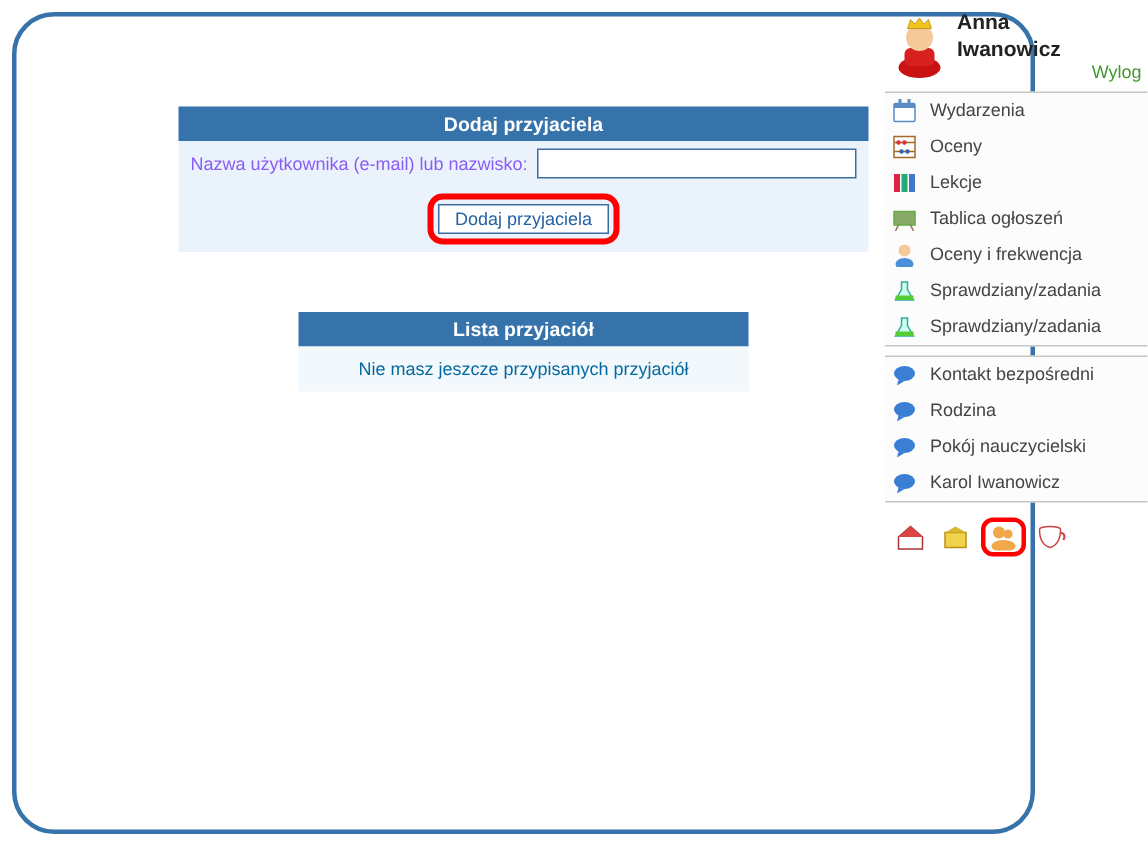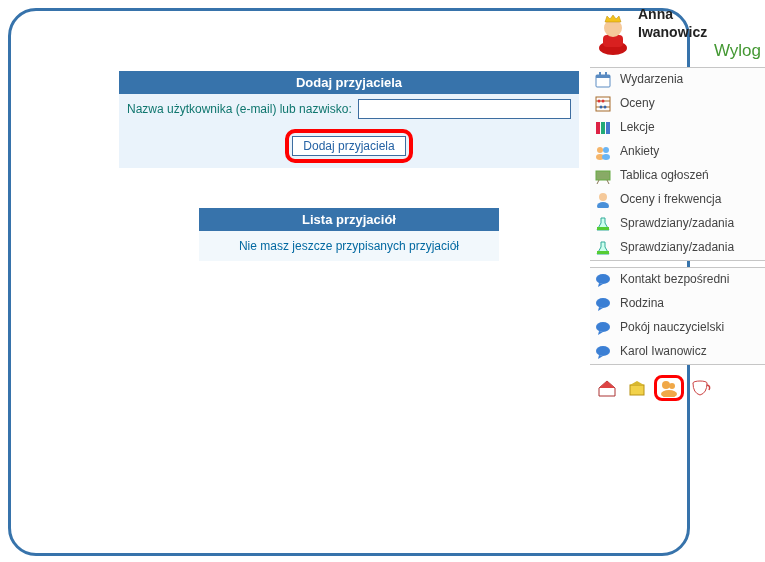--- a/index.html
+++ b/index.html
@@ -50,21 +50,21 @@
     align-items: center;
     gap: 6px;
   }
   .narrowtxt {
     padding: 8px 6px;
     color: #0369a1;
     background: #f2f8fc;
     text-align: center;
   }
   .label {
-    color: #0f766e;
+    color: #8b5cf6;
     white-space: nowrap;
   }
   .input {
     flex: 1;
     height: 20px;
     border: 1px solid #3d6da0;
     padding: 1px 3px;
     font-size: 12px;
   }
   .btn {
@@ -92,21 +92,21 @@
     width: 175px;
   }
   .profile {
     display: flex;
     align-items: center;
     gap: 6px;
     margin-bottom: 6px;
     padding-left: 4px;
   }
   .pname { font-weight: bold; font-size: 14px; color:#222; line-height:1.25;}
-  .logout { color:#449833; font-size:17px; text-align:right; padding-right:4px;}
+  .logout { color:#449833; font-size:12px; text-align:right; padding-right:4px;}
   .profile-right { flex:1; }
   .panel {
     border-top: 1px solid #c6c6c6;
     border-bottom: 1px solid #c6c6c6;
     margin-bottom: 6px;
     background: #fcfcfc;
   }
   .item {
     display: flex;
     align-items: flex-start;
@@ -212,31 +212,20 @@
     </div>
     <div class="item">
       <span class="iconbox">
           <svg width="16" height="16">
             <rect x="1" y="2" width="4" height="12" fill="#d24"></rect>
             <rect x="6" y="2" width="4" height="12" fill="#2a7"></rect>
             <rect x="11" y="2" width="4" height="12" fill="#47c"></rect>
           </svg>
         </span>
       <span>Lekcje</span>
-    </div>
-    <div class="item">
-      <span class="iconbox">
-          <svg width="16" height="16">
-            <circle cx="5" cy="6" r="3" fill="#f5b56a"></circle>
-            <circle cx="11" cy="6" r="3" fill="#6ab5f5"></circle>
-            <ellipse cx="5" cy="13" rx="4" ry="3" fill="#f5b56a"></ellipse>
-            <ellipse cx="11" cy="13" rx="4" ry="3" fill="#6ab5f5"></ellipse>
-          </svg>
-        </span>
-      <span>Ankiety</span>
     </div>
     <div class="item">
       <span class="iconbox">
           <svg width="16" height="16">
             <rect x="1" y="3" width="14" height="9" fill="#8a6" stroke="#6a4"></rect>
             <line x1="4" y1="12" x2="2" y2="16" stroke="#875"></line>
             <line x1="12" y1="12" x2="14" y2="16" stroke="#875"></line>
           </svg>
         </span>
       <span>Tablica ogłoszeń</span>

